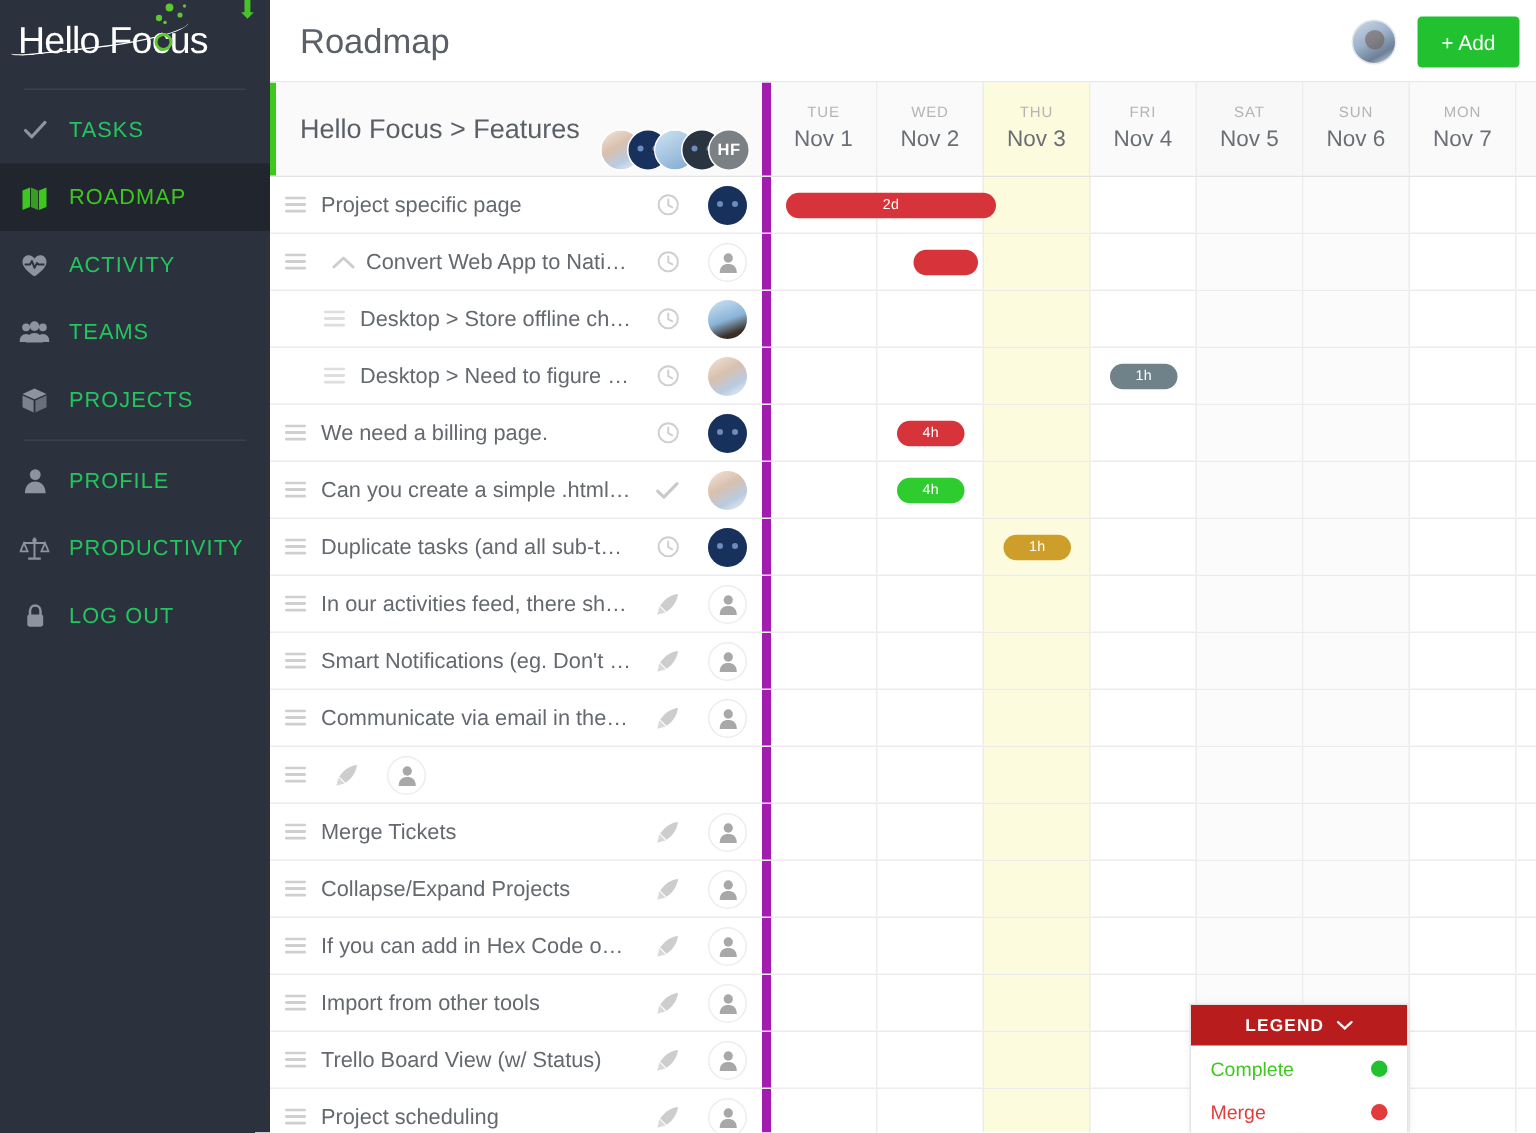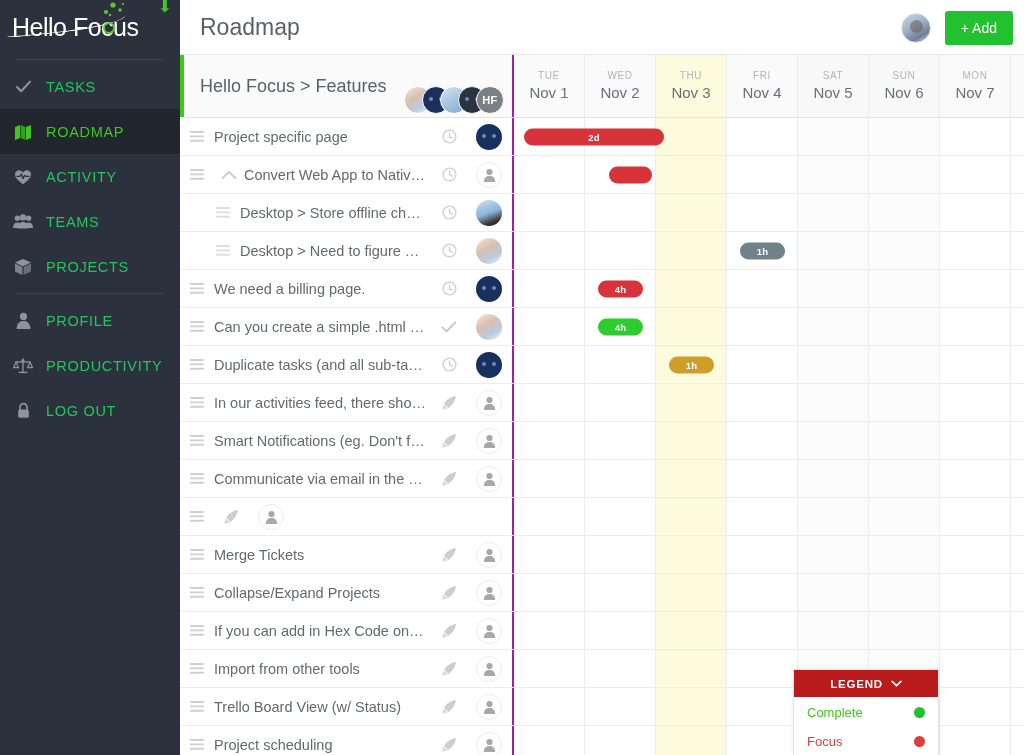--- a/index.html
+++ b/index.html
@@ -95,21 +95,21 @@
     display: flex; height: 38px; align-items: stretch;
     border-bottom: 1px solid #ececec; position: relative; background: #fff;
   }
   #header-row { height: 63px; background: #fafafa; border-bottom: 1px solid #e3e3e3; }
   #header-row .lane-cell { background: #fafafa; }
   #header-row .lane-cell.weekend { background: #f8f8f8; }
   #header-row .lane-cell.today { background: #fdfbdd; }
 
   .left-col {
     flex: 0 0 334px; width: 334px; position: relative;
-    display: flex; align-items: center; border-right: 2px solid #a21caf;
+    display: flex; align-items: center; border-right: 6px solid #a21caf;
   }
   #header-row .left-col { background: #fafafa; }
   .green-accent {
     position: absolute; left: 0; top: 0; bottom: 0; width: 4px;
     background: #3ec81e;
   }
   .drag-handle {
     flex: 0 0 34px; display: flex; align-items: center; justify-content: center;
     cursor: grab;
   }
@@ -159,21 +159,21 @@
   .lane-cell.weekend { background: #fbfbfb; }
   .lane-cell.today { background: #fdfbdd; }
   .lane-cell.partial { flex: 0 0 16px; width: 16px; }
   .dow { font-size: 10px; color: #b4b4b4; letter-spacing: .6px; line-height: 1.4; }
   .dom { font-size: 15px; color: #6a6f76; line-height: 1.3; }
 
   
   .bar {
     position: absolute; height: 17px; border-radius: 9px;
     display: flex; align-items: center; justify-content: center;
-    font-size: 9.5px; color: #fff; font-weight: bold; letter-spacing: .2px;
+    font-size: 9.5px; color: #fff; font-weight: normal; letter-spacing: .2px;
     top: 50%; transform: translateY(-50%);
     z-index: 3; cursor: pointer;
   }
   .bar.red { background: #d6333a; }
   .bar.green { background: #2ecc2e; }
   .bar.gray { background: #6f8189; }
   .bar.gold { background: #cd9f2a; }
 
   
   .svgi { display: block; }
@@ -970,19 +970,19 @@
           <svg class="svgi" width="11" height="7" viewBox="0 0 11 7">
               <path d="M1 1.4 L5.5 5.6 L10 1.4" fill="none" stroke="#ffffff" stroke-width="1.5" stroke-linecap="round"></path>
             </svg>
         </span>
       </div>
       <div class="legend-row complete">
         <span>Complete</span>
         <span class="dot"></span>
       </div>
       <div class="legend-row late">
-        <span>Focus</span>
+        <span>Merge</span>
         <span class="dot"></span>
       </div>
     </div>
 
   </section>
 </div>
 
 </body></html>

